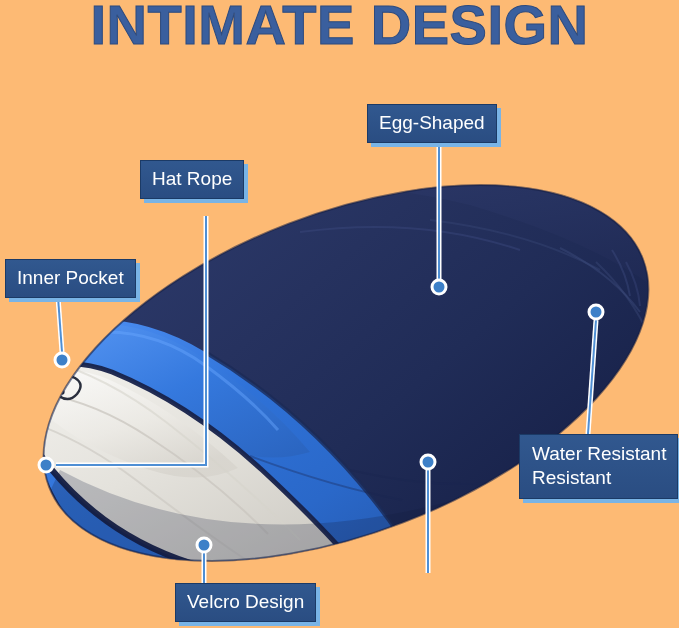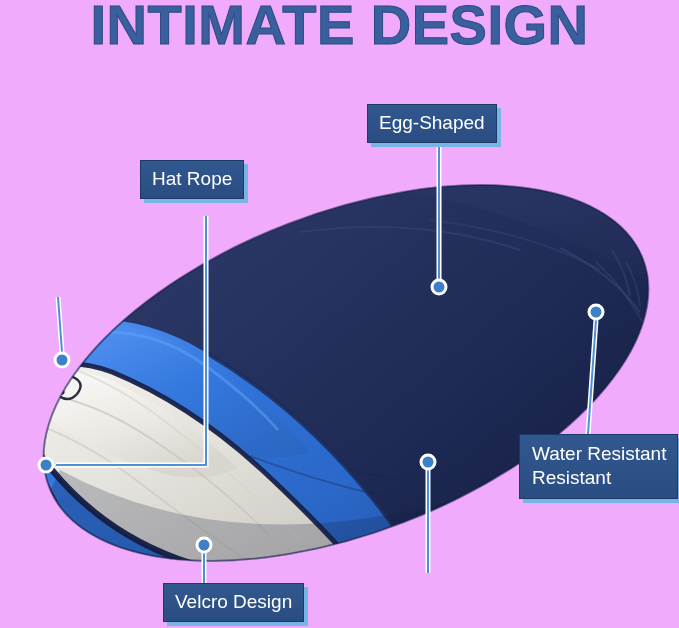--- a/index.html
+++ b/index.html
@@ -13,21 +13,21 @@
     position: relative;
     overflow: hidden;
     font-family: "Liberation Sans", sans-serif;
   }
 
   #stage {
     position: absolute;
     left: 0; top: 0;
     width: 679px;
     height: 628px;
-    background: #f0abfc;
+    background: #fdba74;
   }
 
   
   .page-title {
     position: absolute;
     left: 0;
     top: -6px;
     width: 679px;
     text-align: center;
     font-size: 56px;
@@ -252,28 +252,33 @@
       <span>Egg-Shaped</span>
     </div>
   </div>
 
   <div class="callout" style="left:140px; top:160px;">
     <div class="callout-box">
       <span>Hat Rope</span>
     </div>
   </div>
 
+  <div class="callout" style="left:5px; top:259px;">
+    <div class="callout-box">
+      <span>Inner Pocket</span>
+    </div>
+  </div>
 
   <div class="callout" style="left:519px; top:434px;">
     <div class="callout-box two-line">
       <span>Water Resistant</span><br>
       <span>Resistant</span>
     </div>
   </div>
 
 
-  <div class="callout" style="left:128px; top:583px;padding-left:35px;">
+  <div class="callout" style="left:140px; top:583px;padding-left:35px;">
     <div class="callout-box">
       <span>Velcro Design</span>
     </div>
   </div>
 
 </div>
 
 </body></html>

